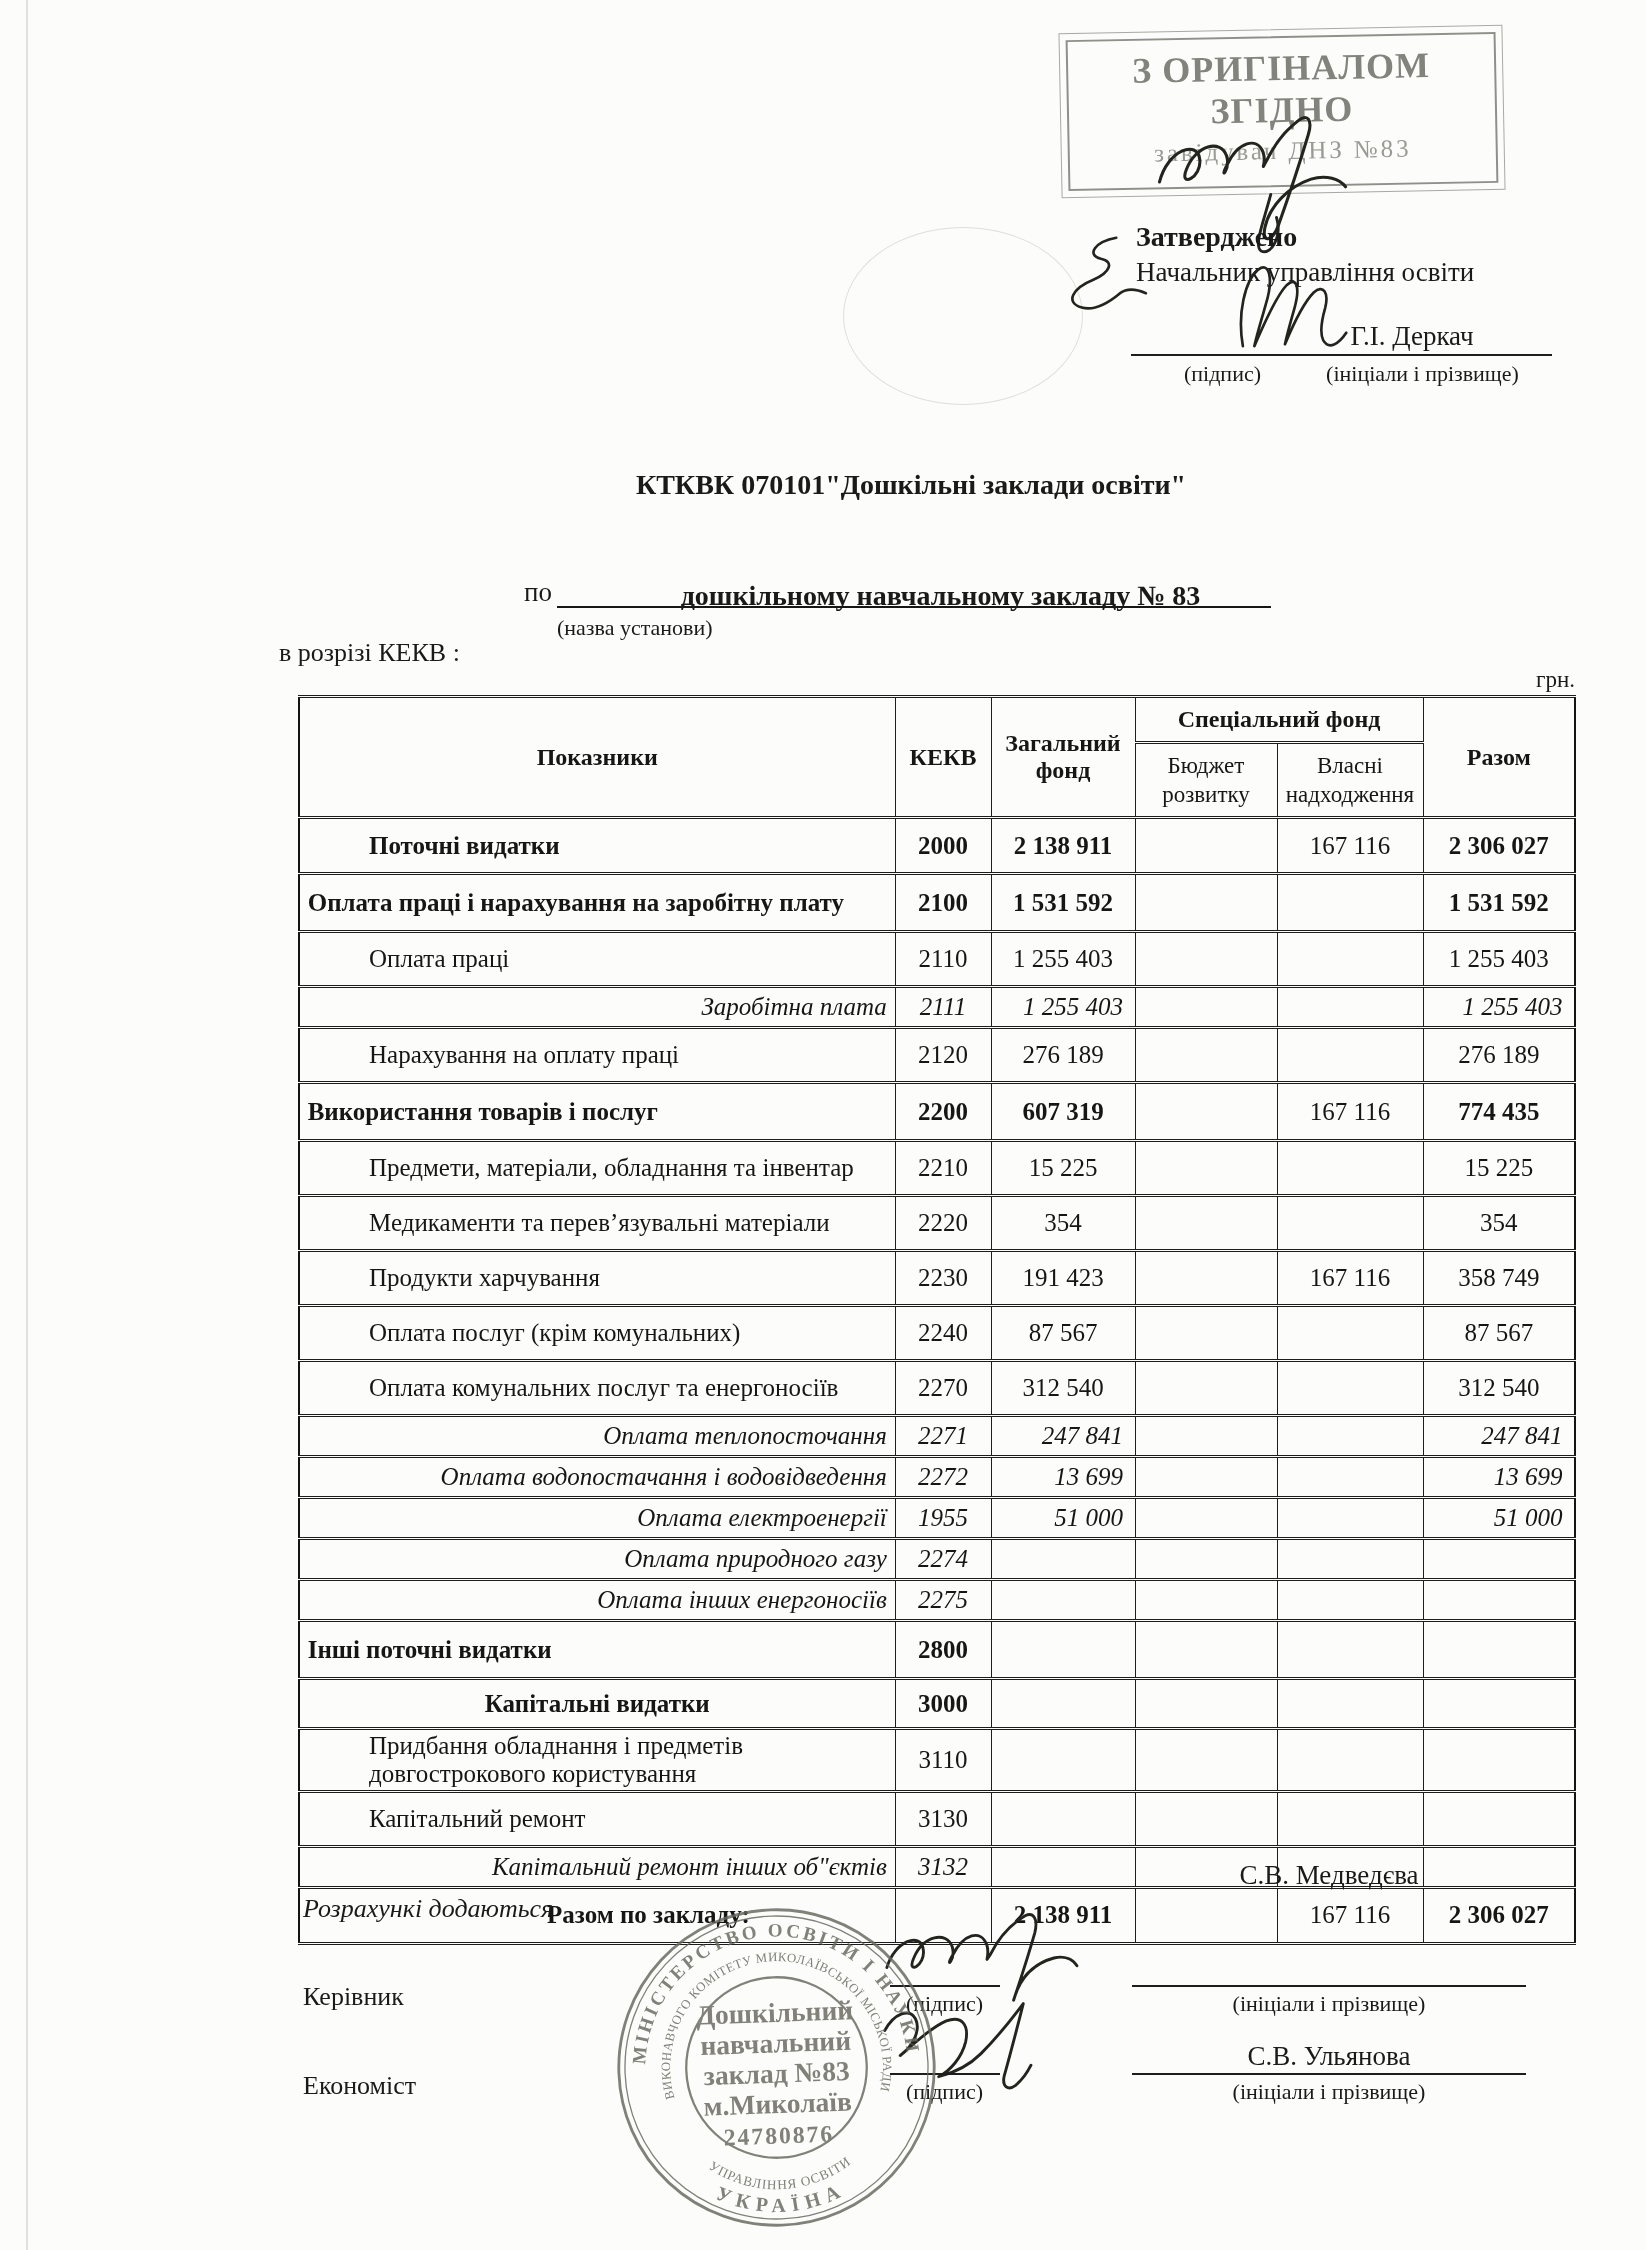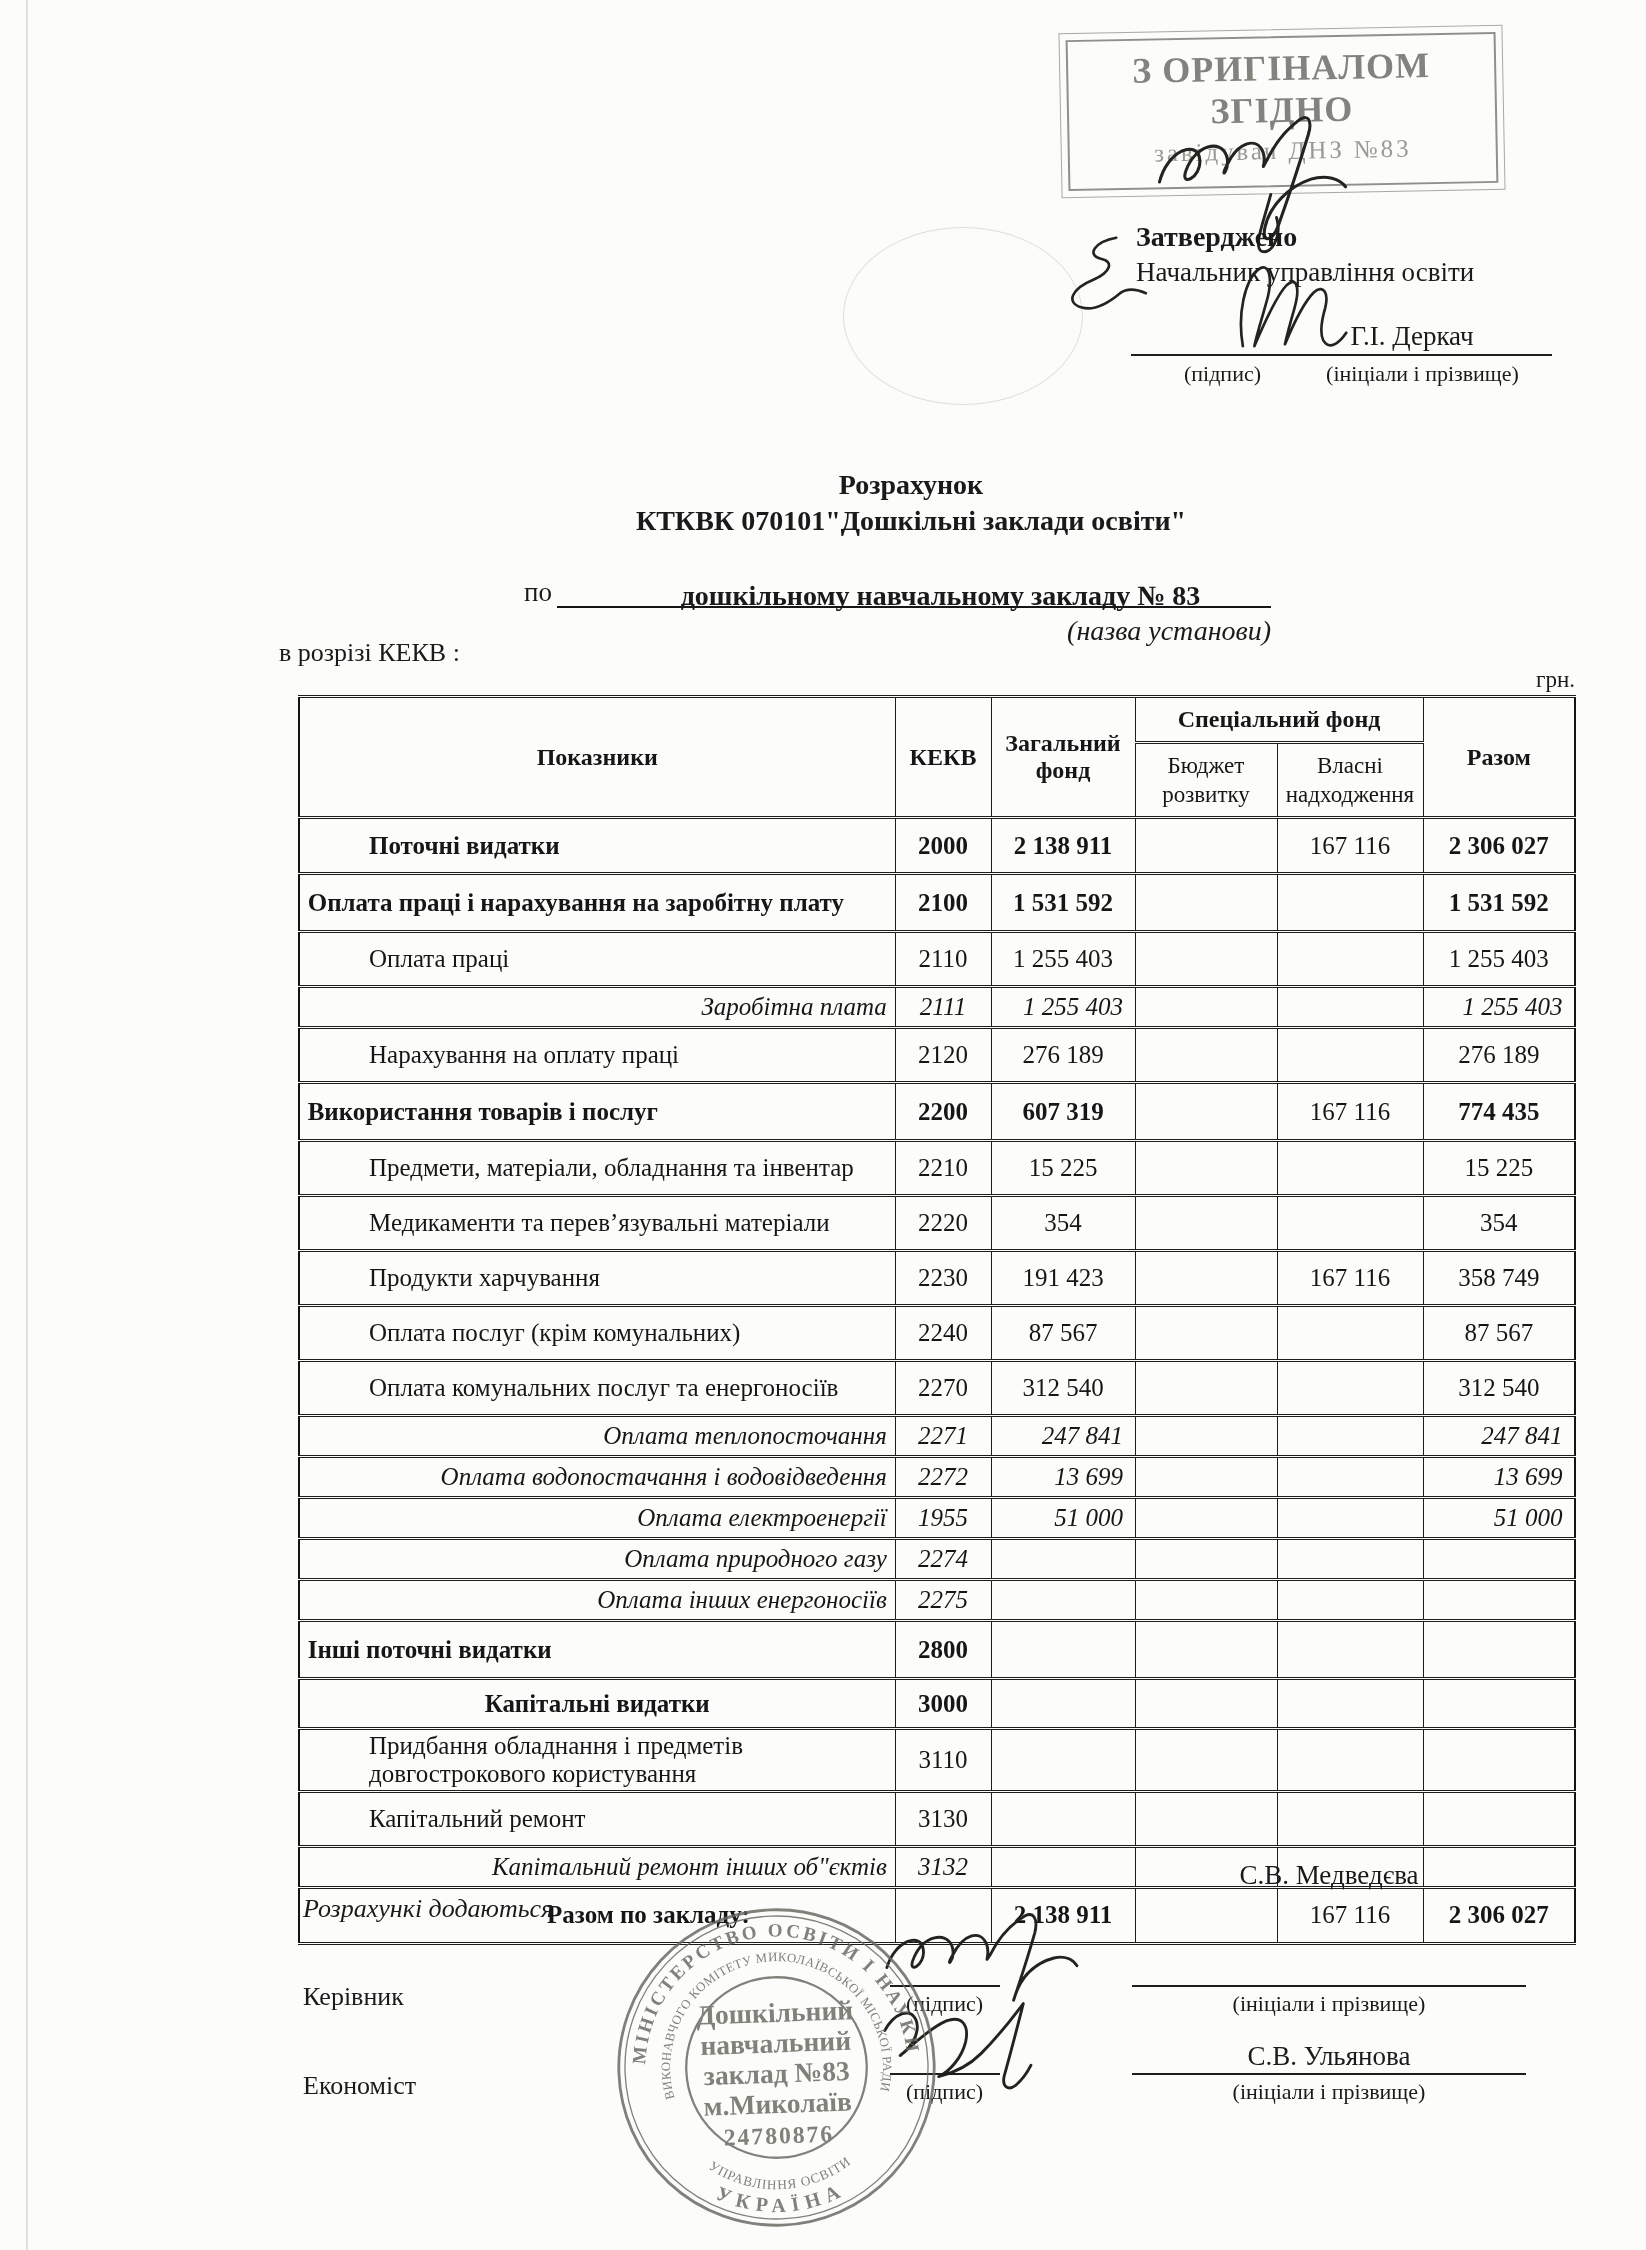--- a/index.html
+++ b/index.html
@@ -43,21 +43,21 @@
 
   
   .title-block { left:279px; top:467px; width:1264px; text-align:center; }
   .title-block div { font-size:28px; font-weight:bold; line-height:36px; }
   .po-label { left:524px; top:577px; font-size:27px; }
   .inst-line {
     left:557px; top:550px; width:714px; height:58px;
     border-bottom:2.9px solid #161616; text-align:center; padding-left:53px;
     font-size:28px; font-weight:bold; line-height:92px;
   }
-  .inst-cap { left:557px; top:615px; width:714px; text-align:right; font-size:28px;font-style:italic; }
+  .inst-cap { left:557px; top:615px; width:714px; text-align:left; font-size:22px; }
   .kekv-note { left:279px; top:638px; font-size:26px; }
   .grn-label { left:1479px; top:667px; width:96px; text-align:right; font-size:23px; }
 
   
   table.budget {
     position:absolute; left:298px; top:695px; width:1276px;
     border-collapse:collapse; table-layout:fixed;
     font-size:25px; color:#161616;
   }
   table.budget col.w-label{width:596px} table.budget col.w-kekv{width:96px}
@@ -137,21 +137,20 @@
 </svg>
 <svg class="abs sig" style="left:1218px;top:252px" width="134" height="106" viewBox="0 0 140 110">
   <path stroke-width="2.8" d="M 26 98 C 20 64 28 30 42 18 C 54 9 58 28 50 54 C 45 72 40 88 38 98 C 50 70 62 44 72 34 C 82 25 86 36 80 58 C 76 72 72 86 70 96 C 80 72 90 52 100 42 C 110 33 116 42 112 58 C 108 72 106 84 110 92 C 116 102 126 96 134 84"></path>
 </svg>
 <div class="abs approve-name">Г.І. Деркач</div>
 <div class="abs approve-line"></div>
 <div class="abs approve-cap1">(підпис)</div>
 <div class="abs approve-cap2">(ініціали і прізвище)</div>
 
 <div class="abs title-block">
-  <div>Розрахунок</div>
   <div>КТКВК  070101"Дошкільні заклади освіти"</div>
 </div>
 <div class="abs po-label">по</div>
 <div class="abs inst-line">дошкільному навчальному закладу № 83</div>
 <div class="abs inst-cap">(назва установи)</div>
 <div class="abs kekv-note">в розрізі КЕКВ :</div>
 <div class="abs grn-label">грн.</div>
 
 <table class="budget">
   <colgroup>

